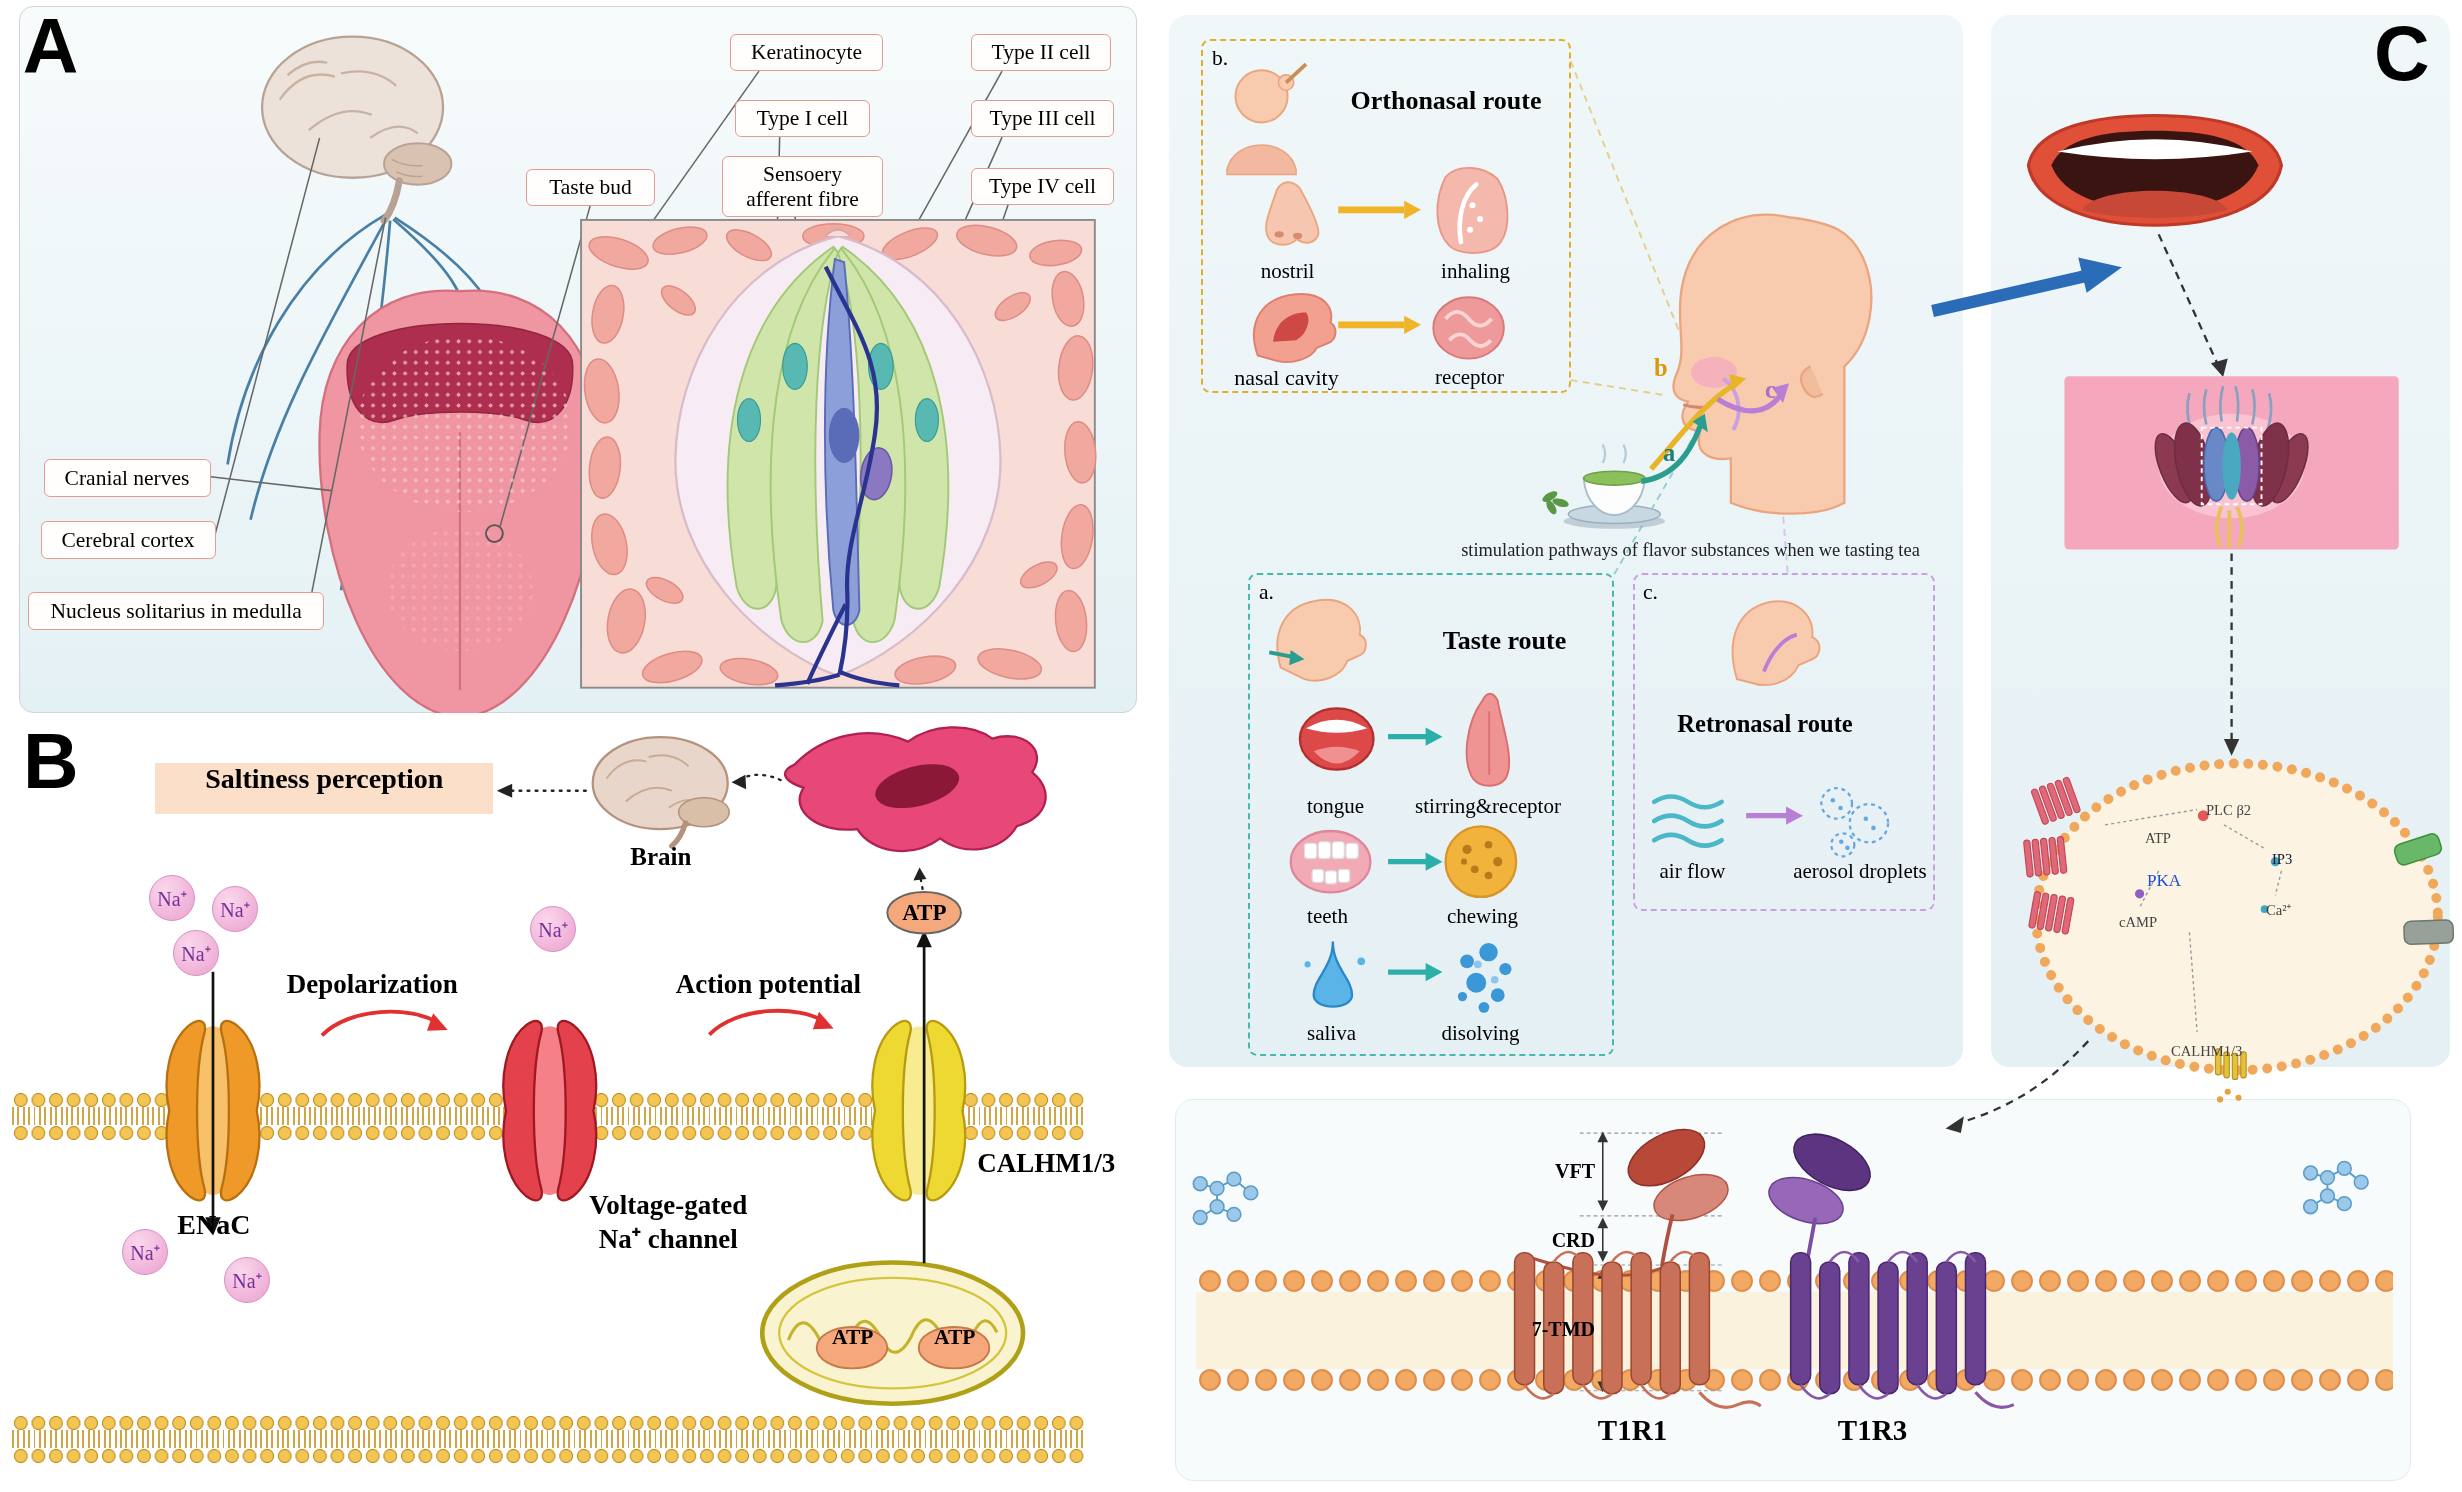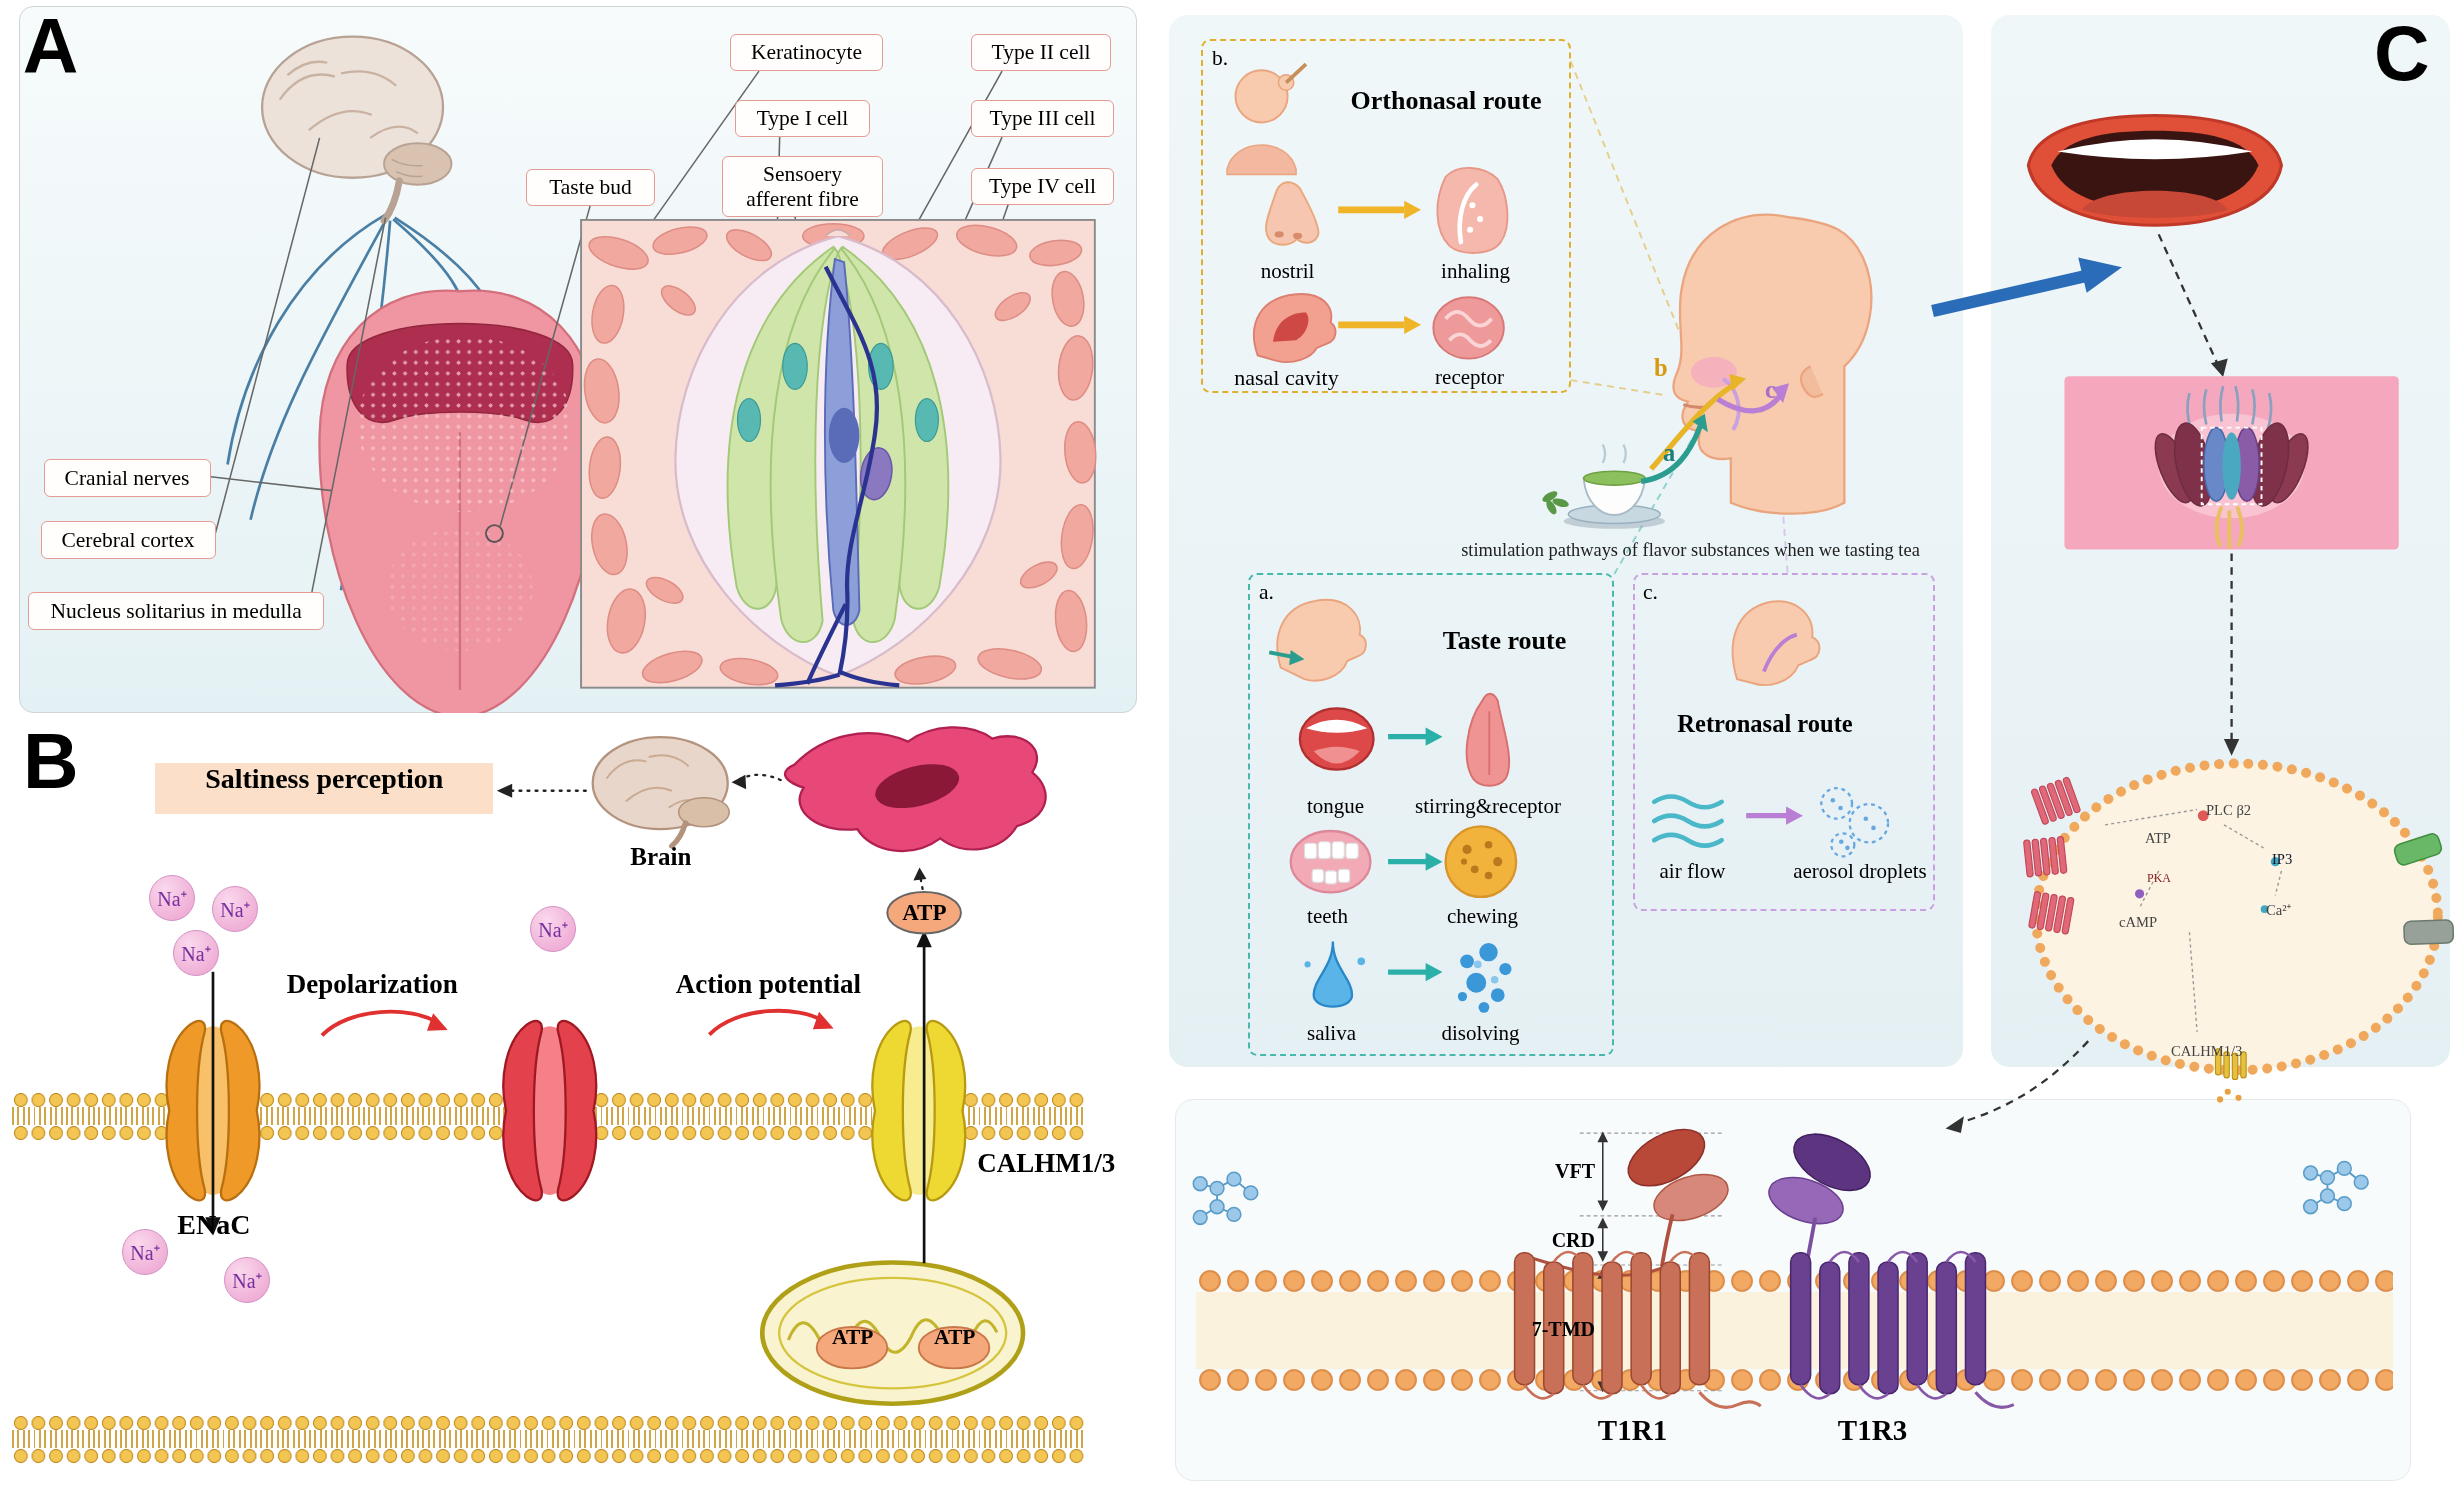--- a/index.html
+++ b/index.html
@@ -287,20 +287,24 @@
     <div class="ion" style="left:212px;top:540px">
         <span>Na⁺</span>
       </div>
 
     <div class="lbl bold center" style="left:245px;top:252px;width:230px;font-size:27px">Depolarization</div>
     <div class="lbl bold center" style="left:637px;top:252px;width:238px;font-size:27px">Action potential</div>
 
     <div class="lbl bold center" style="left:875px;top:183px;width:74px;font-size:23px">ATP</div>
 
     <div class="lbl bold center" style="left:138px;top:492px;width:127px;font-size:28px">ENaC</div>
+    <div class="lbl bold center" style="left:537px;top:472px;width:238px;font-size:27px;line-height:1.25">
+      <div>Voltage-gated</div>
+      <div>Na⁺ channel</div>
+    </div>
     <div class="lbl bold" style="left:965px;top:431px;width:161px;font-size:27px">CALHM1/3</div>
 
     <div class="lbl bold center" style="left:805px;top:608px;width:71px;font-size:21.5px">ATP</div>
     <div class="lbl bold center" style="left:907px;top:608px;width:71px;font-size:21.5px">ATP</div>
   </div>
 
   <div class="abs" style="left:1154px;top:12.3px;width:1304px;height:1480px">
 
     <div class="softbox" style="left:15.3px;top:3.1px;width:794px;height:1052px"></div>
     <div class="softbox" style="left:837px;top:3.1px;width:459px;height:1052px"></div>
@@ -697,21 +701,21 @@
     <div class="lbl center" style="left:124px;top:1009px;width:107px;font-size:21px">saliva</div>
     <div class="lbl center" style="left:273px;top:1009px;width:107px;font-size:21px">disolving</div>
 
     <div class="lbl" style="left:489px;top:568px;font-size:21.5px">c.</div>
     <div class="lbl bold center" style="left:500px;top:698px;width:222px;font-size:24.5px">Retronasal route</div>
     <div class="lbl center" style="left:485px;top:847px;width:107px;font-size:21px">air flow</div>
     <div class="lbl center" style="left:610px;top:847px;width:192px;font-size:21px">aerosol droplets</div>
 
     <div class="lbl" style="left:1052px;top:790px;font-size:14.6px;color:#444">PLC β2</div>
     <div class="lbl" style="left:1118px;top:839px;font-size:14.6px;color:#0f172a">IP3</div>
-    <div class="lbl" style="left:993px;top:859px;font-size:12px;color:#7f1d1d">PKA</div>
+    <div class="lbl" style="left:993px;top:859px;font-size:17px;color:#1d4ed8">PKA</div>
     <div class="lbl" style="left:965px;top:902px;font-size:14.6px;color:#444">cAMP</div>
     <div class="lbl" style="left:991px;top:818px;font-size:14.6px;color:#444">ATP</div>
     <div class="lbl" style="left:1112px;top:887px;font-size:14.6px;color:#444">Ca²⁺</div>
     <div class="lbl" style="left:1017px;top:1031px;font-size:14.6px;color:#444">CALHM1/3</div>
 
     <div class="lbl bold right" style="left:341px;top:1148px;width:100px;font-size:20px">VFT</div>
     <div class="lbl bold right" style="left:341px;top:1217px;width:100px;font-size:20px">CRD</div>
     <div class="lbl bold right" style="left:330px;top:1306px;width:111px;font-size:20px">7-TMD</div>
     <div class="lbl bold center" style="left:417px;top:1402px;width:123px;font-size:29px">T1R1</div>
     <div class="lbl bold center" style="left:657px;top:1402px;width:123px;font-size:29px">T1R3</div>

